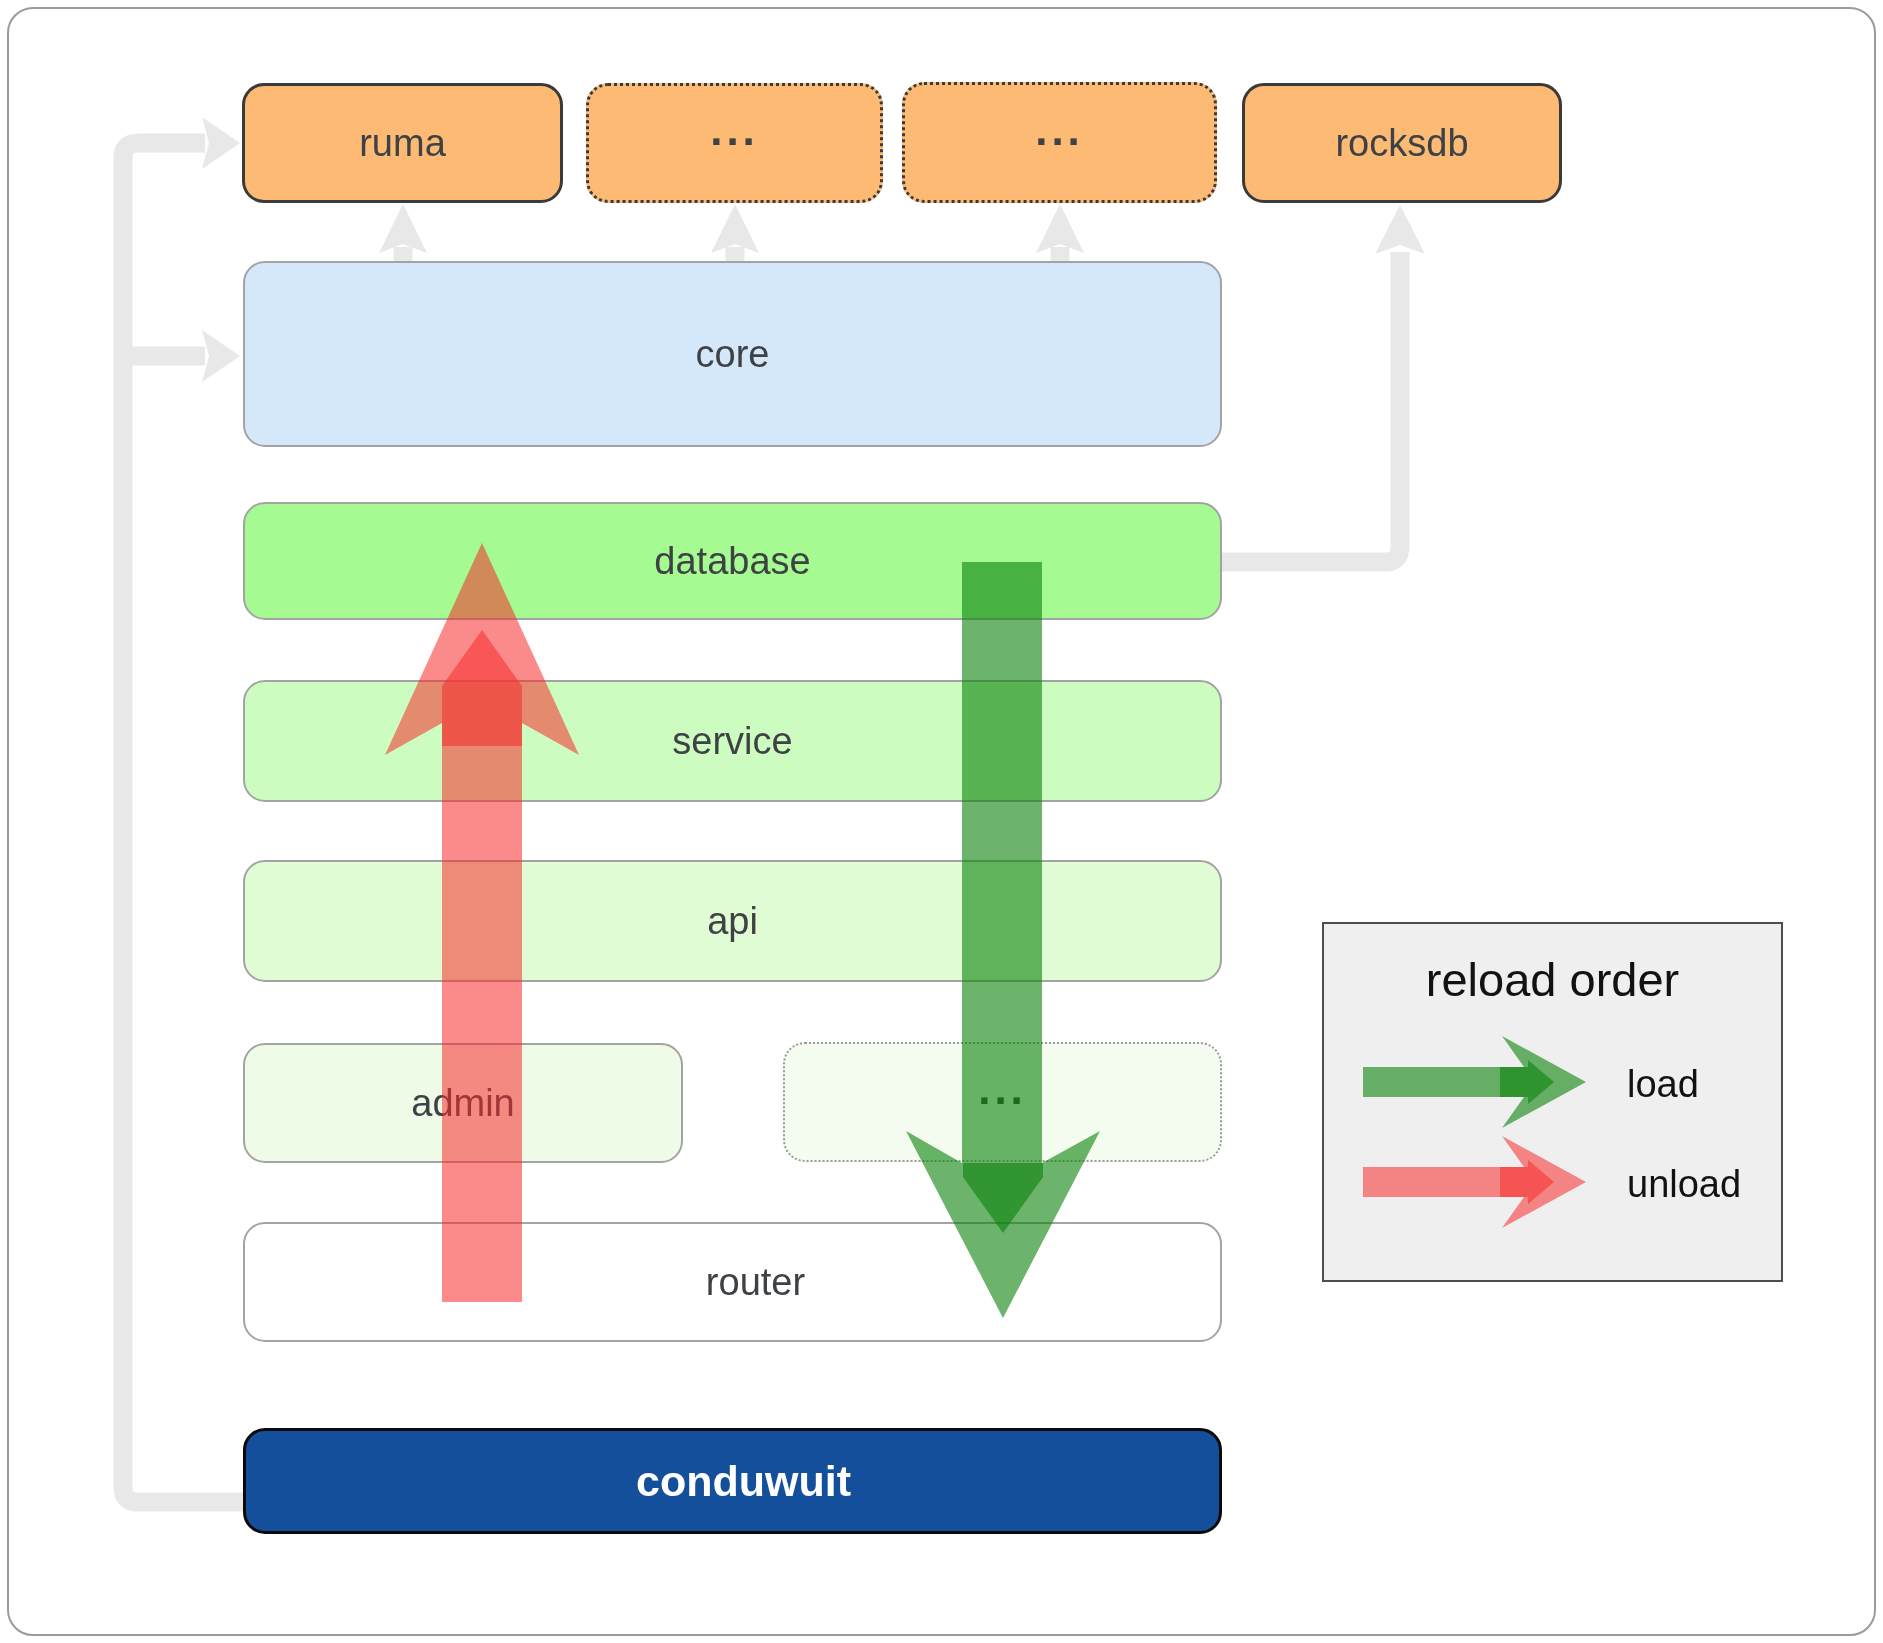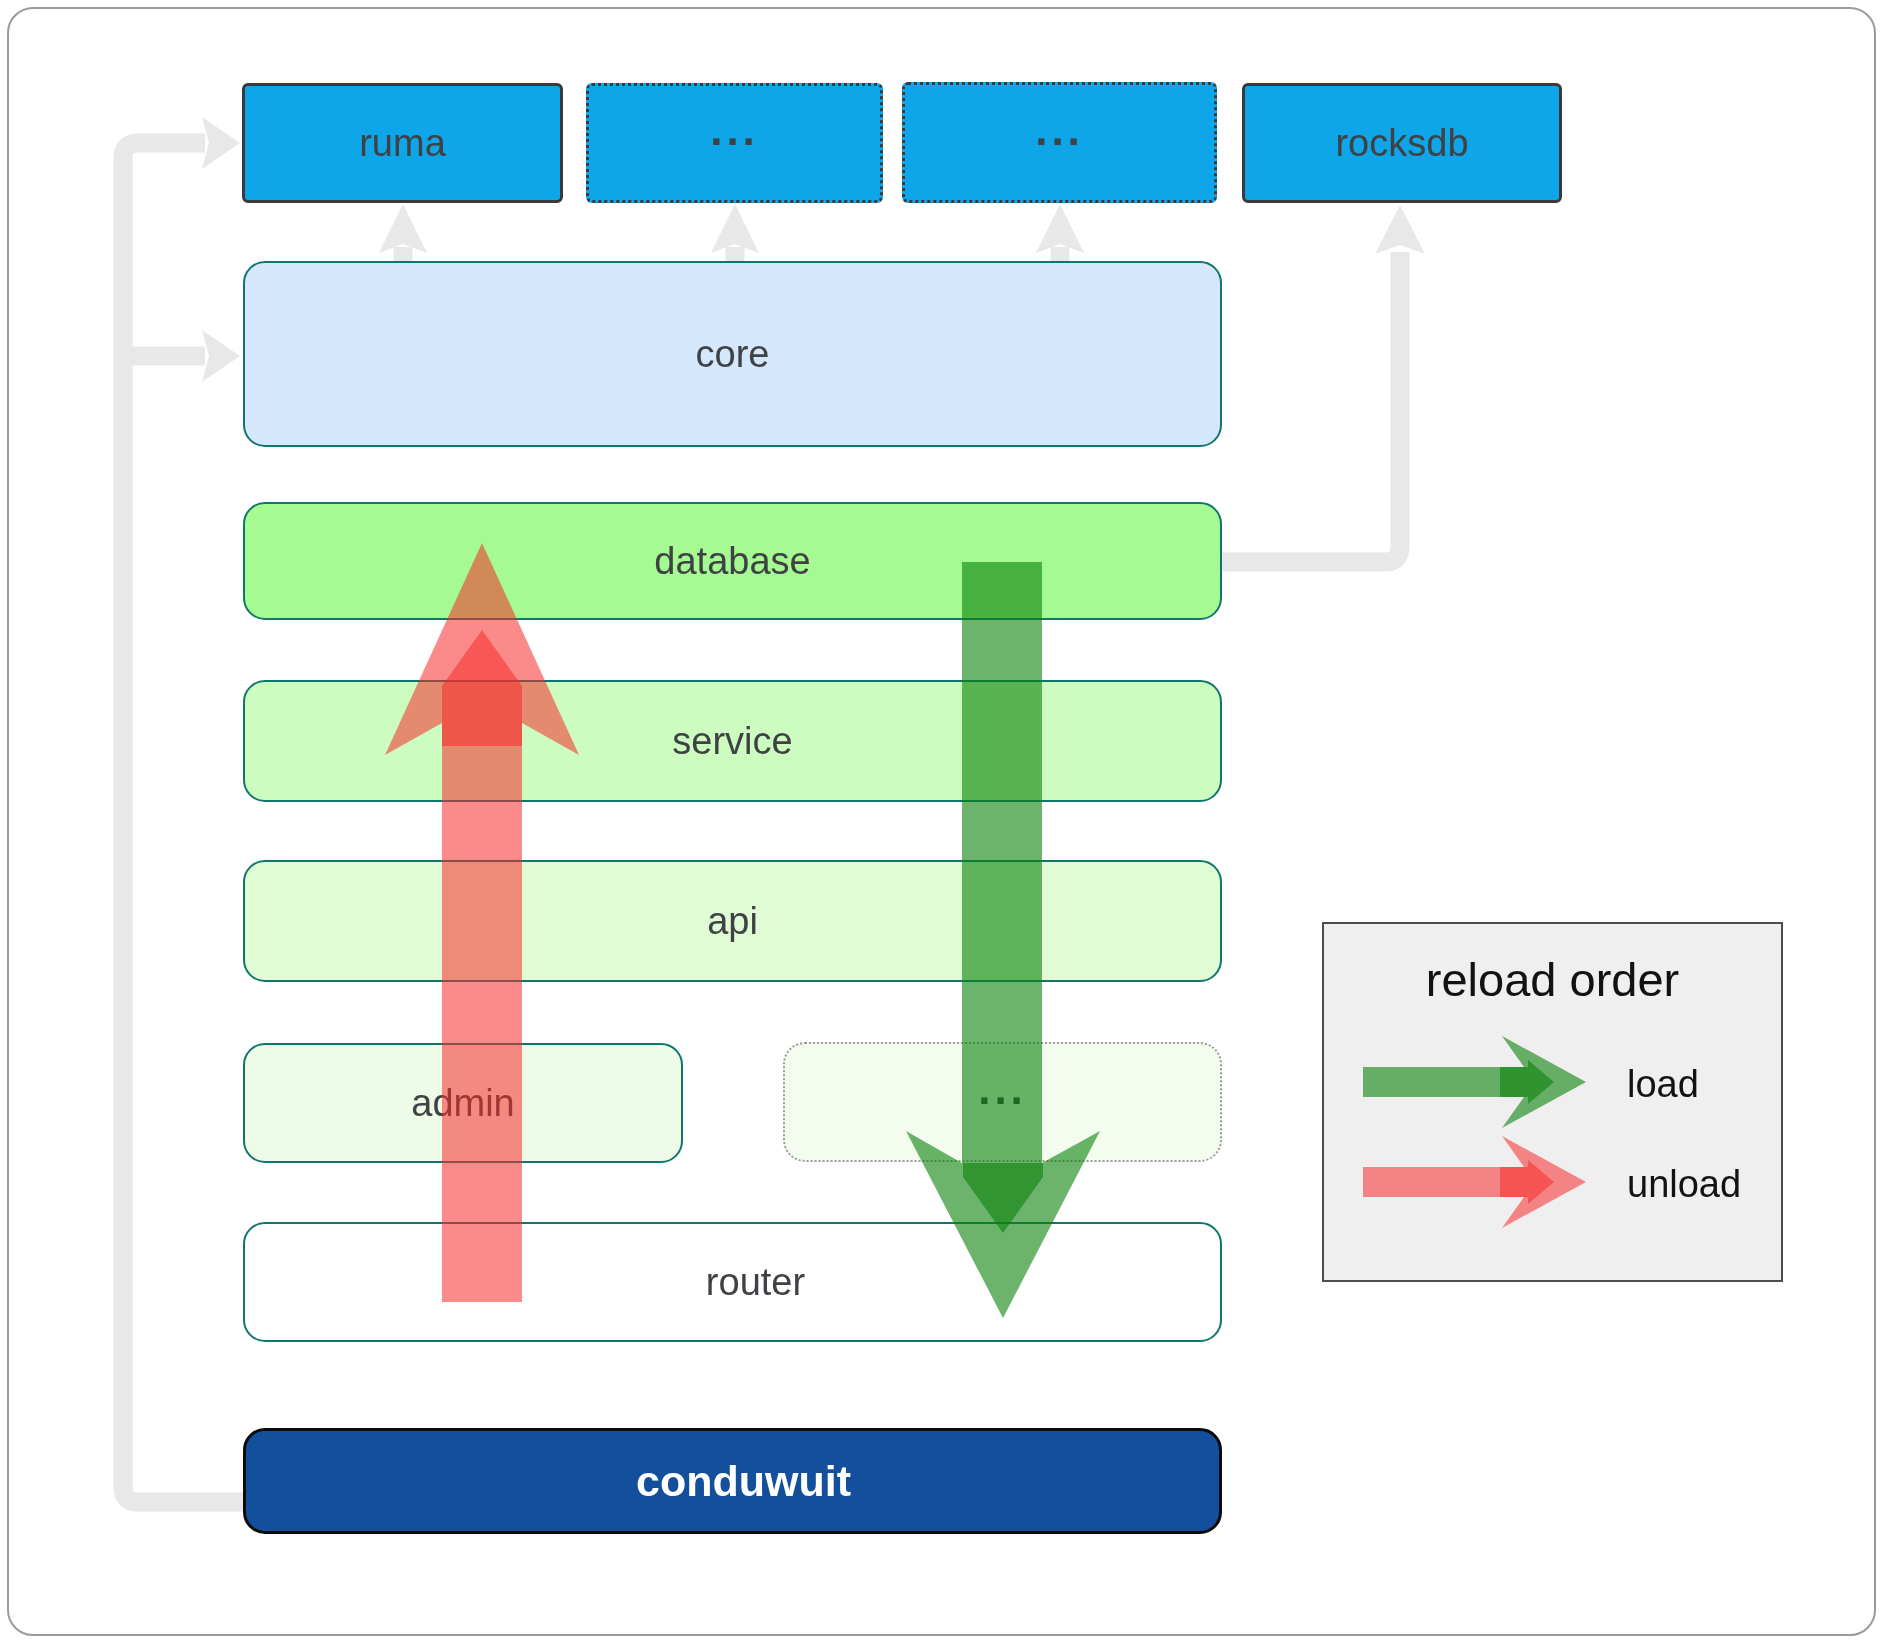--- a/index.html
+++ b/index.html
@@ -25,29 +25,29 @@
   }
   #connector-layer { z-index: 1; }
   #arrow-layer { z-index: 3; }
   .box {
     position: absolute;
     box-sizing: border-box;
     display: flex;
     align-items: center;
     justify-content: center;
     border-radius: 22px;
-    border: 2px solid #0f766e;
+    border: 2px solid #a3a3a3;
     font-size: 38px;
     color: #3f4245;
     z-index: 2;
   }
   .box.solid-dark { border: 3px solid #3a3a3a; }
   .box.dotted-dark { border: 3px dotted #3a3a3a; }
   .box.dotted-gray { border: 2px dotted #9a9a9a; }
-  .peach { background: #0ea5e9; border-radius: 6px; }
+  .peach { background: #fdba74; }
   .blue { background: #d4e7fb; }
   .green-bright { background: #a5fa91; }
   .green-light { background: #cdfcc1; }
   .green-lighter { background: #dffcd4; }
   .green-faint { background: #eefbe6; }
   .green-faintest { background: #f3fcee; }
   .white-fill { background: #ffffff; padding-left: 46px; }
   .navy {
     background: #134f9b;
     border: 3px solid #0a0a0a;

